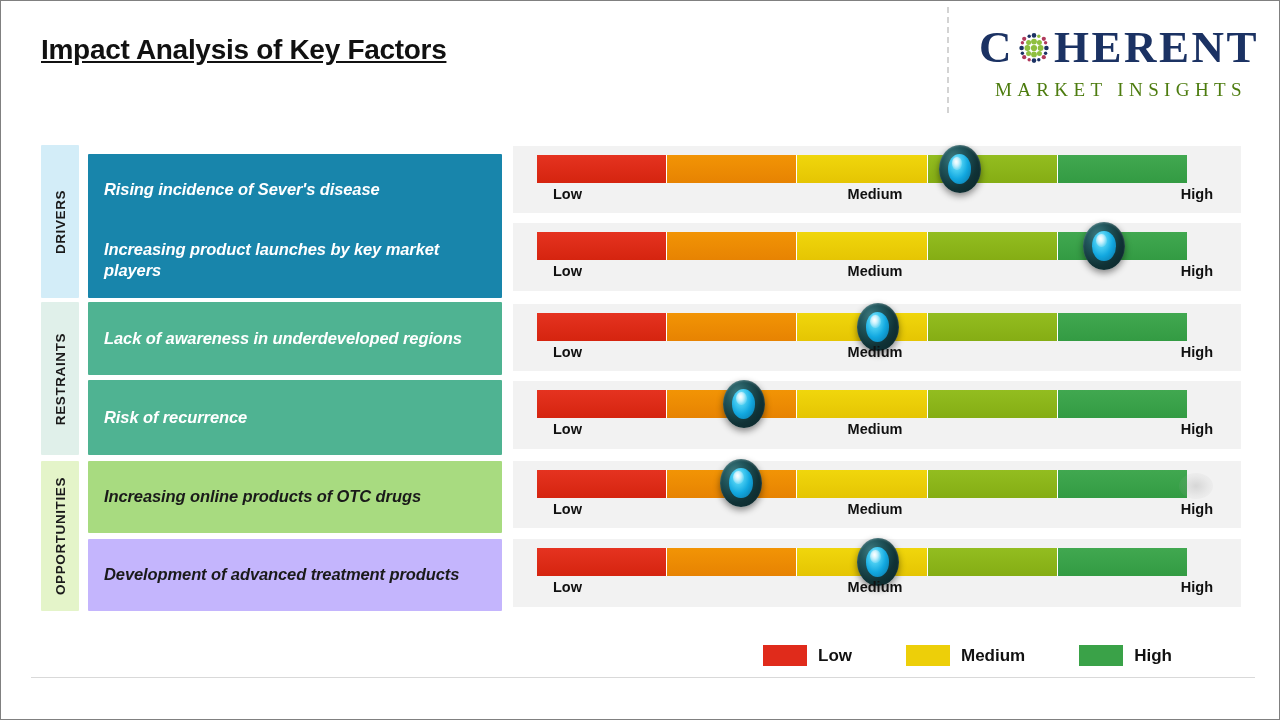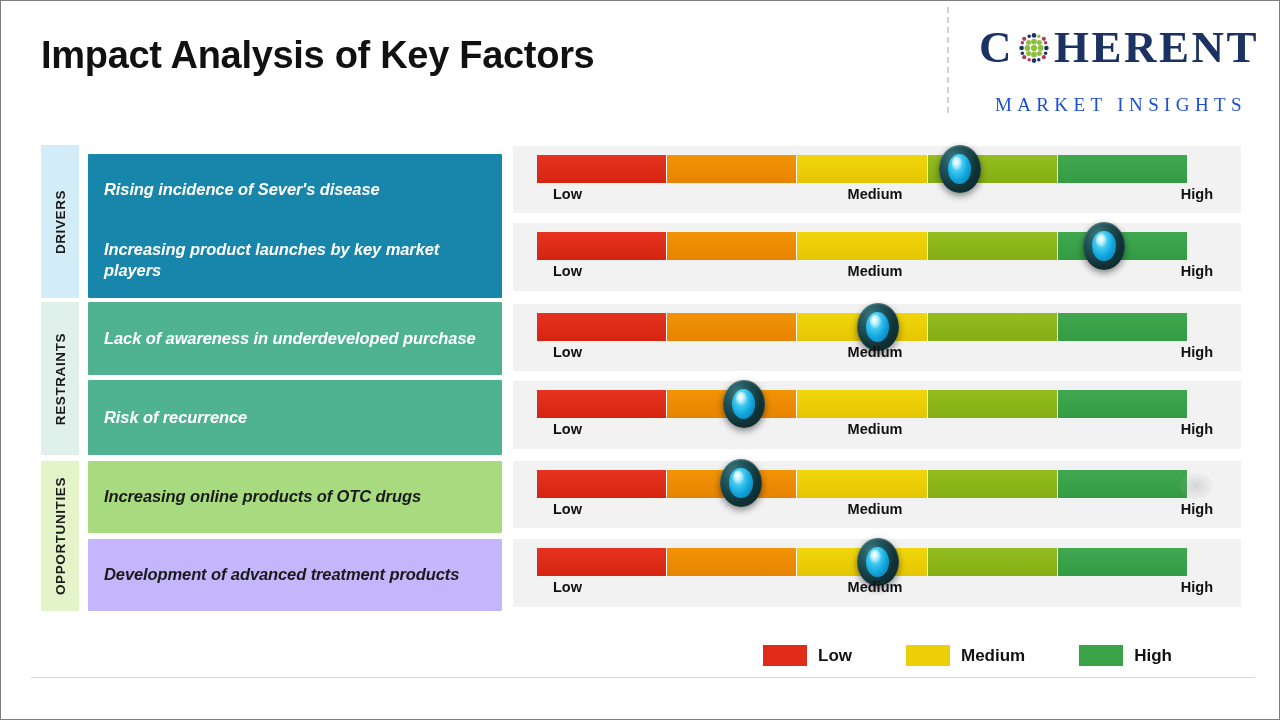--- a/index.html
+++ b/index.html
@@ -20,26 +20,27 @@
     border: 1px solid #808080;
     overflow: hidden;
   }
 
   
   #header { position: absolute; left: 0; top: 0; width: 1280px; height: 132px; }
 
   #title-block { position: absolute; left: 40px; top: 32px; }
 
   #title-main {
-    font-size: 38px;
+    font-size: 28px;
     font-weight: bold;
     color: #111111;
     letter-spacing: -0.3px;
     line-height: 1.18;
     white-space: nowrap;
+    text-decoration: underline;
   }
 
   #title-sub {
     font-size: 31px;
     font-weight: normal;
     color: #111111;
     letter-spacing: -0.2px;
     line-height: 1.35;
     white-space: nowrap;
   }
@@ -72,23 +73,23 @@
     display: inline-block;
     width: 38px; height: 38px;
     margin: 0 1px 0 1px;
     vertical-align: middle;
   }
   #logo-globe svg { display: block; }
 
   #logo-tagline {
     font-family: "Liberation Serif", serif;
     font-size: 19px;
-    color: #1d4ed8;
+    color: #4d7c0f;
     letter-spacing: 5.4px;
-    margin-top: 24px;
+    margin-top: 9px;
     padding-left: 4px;
   }
 
   
   #matrix { position: absolute; left: 0; top: 138px; width: 1280px; }
 
   .group { position: absolute; }
 
   .group-tab {
     position: absolute;
@@ -334,21 +335,21 @@
         </div>
       </div>
     </div>
 
     <div class="group">
       <div class="group-tab" style="top:163px; height:153px; background:#e0f0ea;">
         <span class="group-tab-label">RESTRAINTS</span>
       </div>
 
       <div class="factor-box" style="top:163px; height:73px; background:#4fb392;">
-        <span class="factor-text" style="color:#ffffff;">Lack of awareness in underdeveloped purchase</span>
+        <span class="factor-text" style="color:#ffffff;">Lack of awareness in underdeveloped regions</span>
       </div>
       <div class="factor-box" style="top:241px; height:75px; background:#4fb392;">
         <span class="factor-text" style="color:#ffffff;">Risk of recurrence</span>
       </div>
 
       <div class="gauge-panel" style="top:165px; height:67px;">
         <div class="gauge-bar">
           <div class="seg" style="background:linear-gradient(180deg,#e53320,#d5240f);"></div>
           <div class="seg" style="background:linear-gradient(180deg,#f29405,#e78302);"></div>
           <div class="seg" style="background:linear-gradient(180deg,#f0d60c,#e5c503);"></div>

